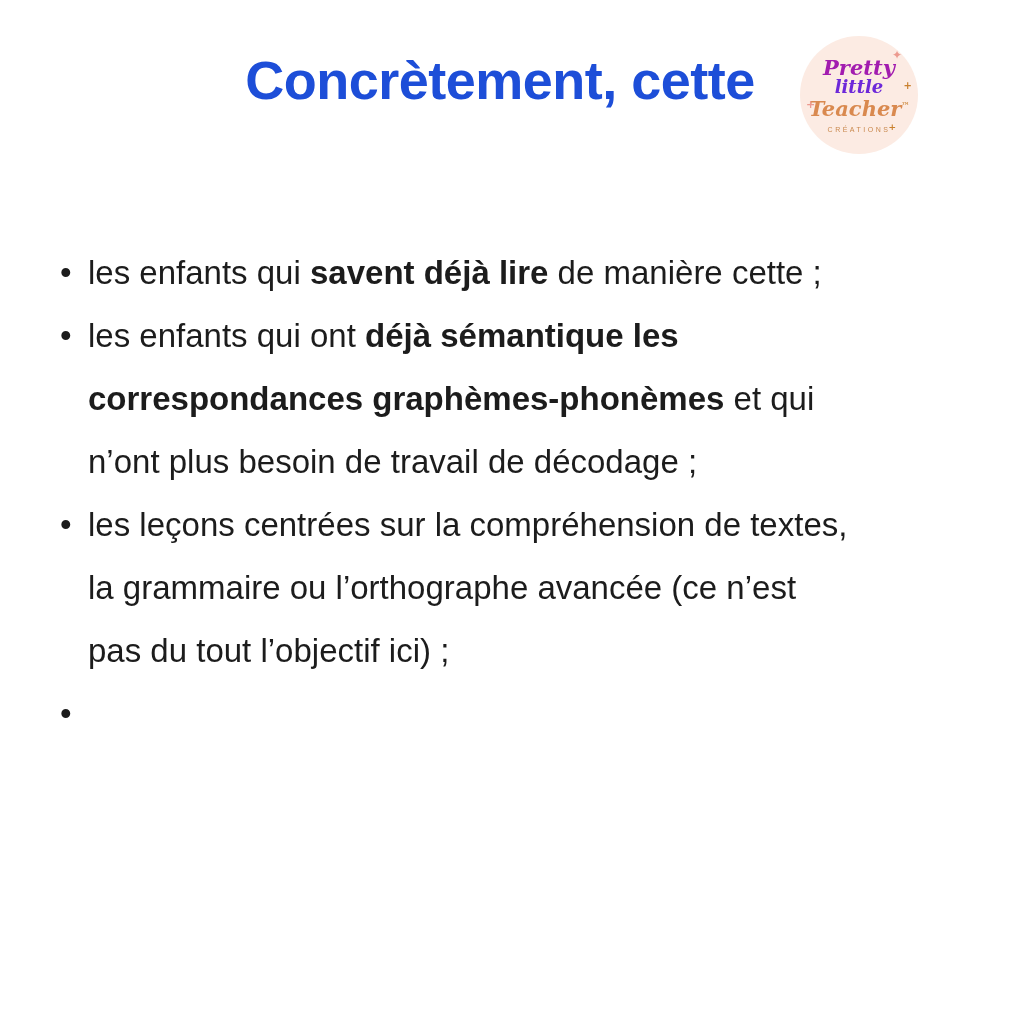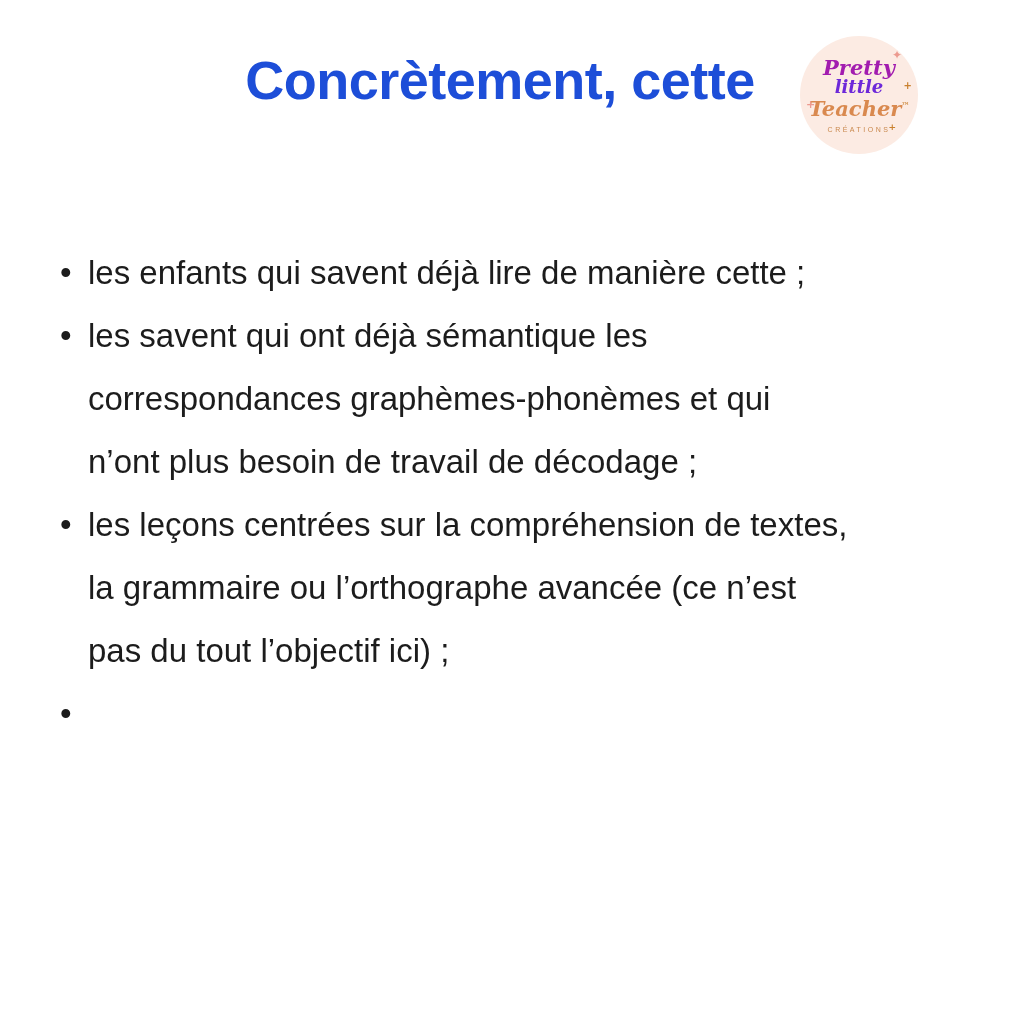--- a/index.html
+++ b/index.html
@@ -99,21 +99,21 @@
     position: relative;
     padding-left: 28px;
     white-space: pre-wrap;
   }
   .points .bullet {
     position: absolute;
     left: 0;
     top: 0;
     width: 28px;
   }
-  .points .bold { font-weight: 400; }
+  .points .bold { font-weight: 700; }
 </style>
 </head>
 <body>
 
 <div class="page">
 
   <h1 class="title" style="color: #1d4ed8;">
     <span class="title-line">Concrètement, cette</span>
   </h1>
 
@@ -123,21 +123,21 @@
     <span class="sparkle s3">+</span>
     <span class="sparkle s4">+</span>
     <span class="logo-line1">Pretty</span>
     <span class="logo-line2">little</span>
     <span class="logo-line3"><span>Teacher</span><span class="logo-tm">™</span></span>
     <span class="logo-sub">CRÉATIONS</span>
   </div>
 
   <ul class="points" style="color: rgb(28, 28, 28);">
       <li><span class="bullet">•</span><span>les enfants qui </span><span class="bold">savent déjà lire</span><span> de manière cette ;</span></li>
-      <li><span class="bullet">•</span><span>les savent qui ont </span><span class="bold">déjà sémantique les
+      <li><span class="bullet">•</span><span>les enfants qui ont </span><span class="bold">déjà sémantique les
 correspondances graphèmes-phonèmes</span><span> et qui
 n’ont plus besoin de travail de décodage ;</span></li>
       <li><span class="bullet">•</span><span>les leçons centrées sur la compréhension de textes,
 la grammaire ou l’orthographe avancée (ce n’est
 pas du tout l’objectif ici) ;</span></li>
       <li><span class="bullet">•</span></li>
     </ul>
 
 </div>
 

